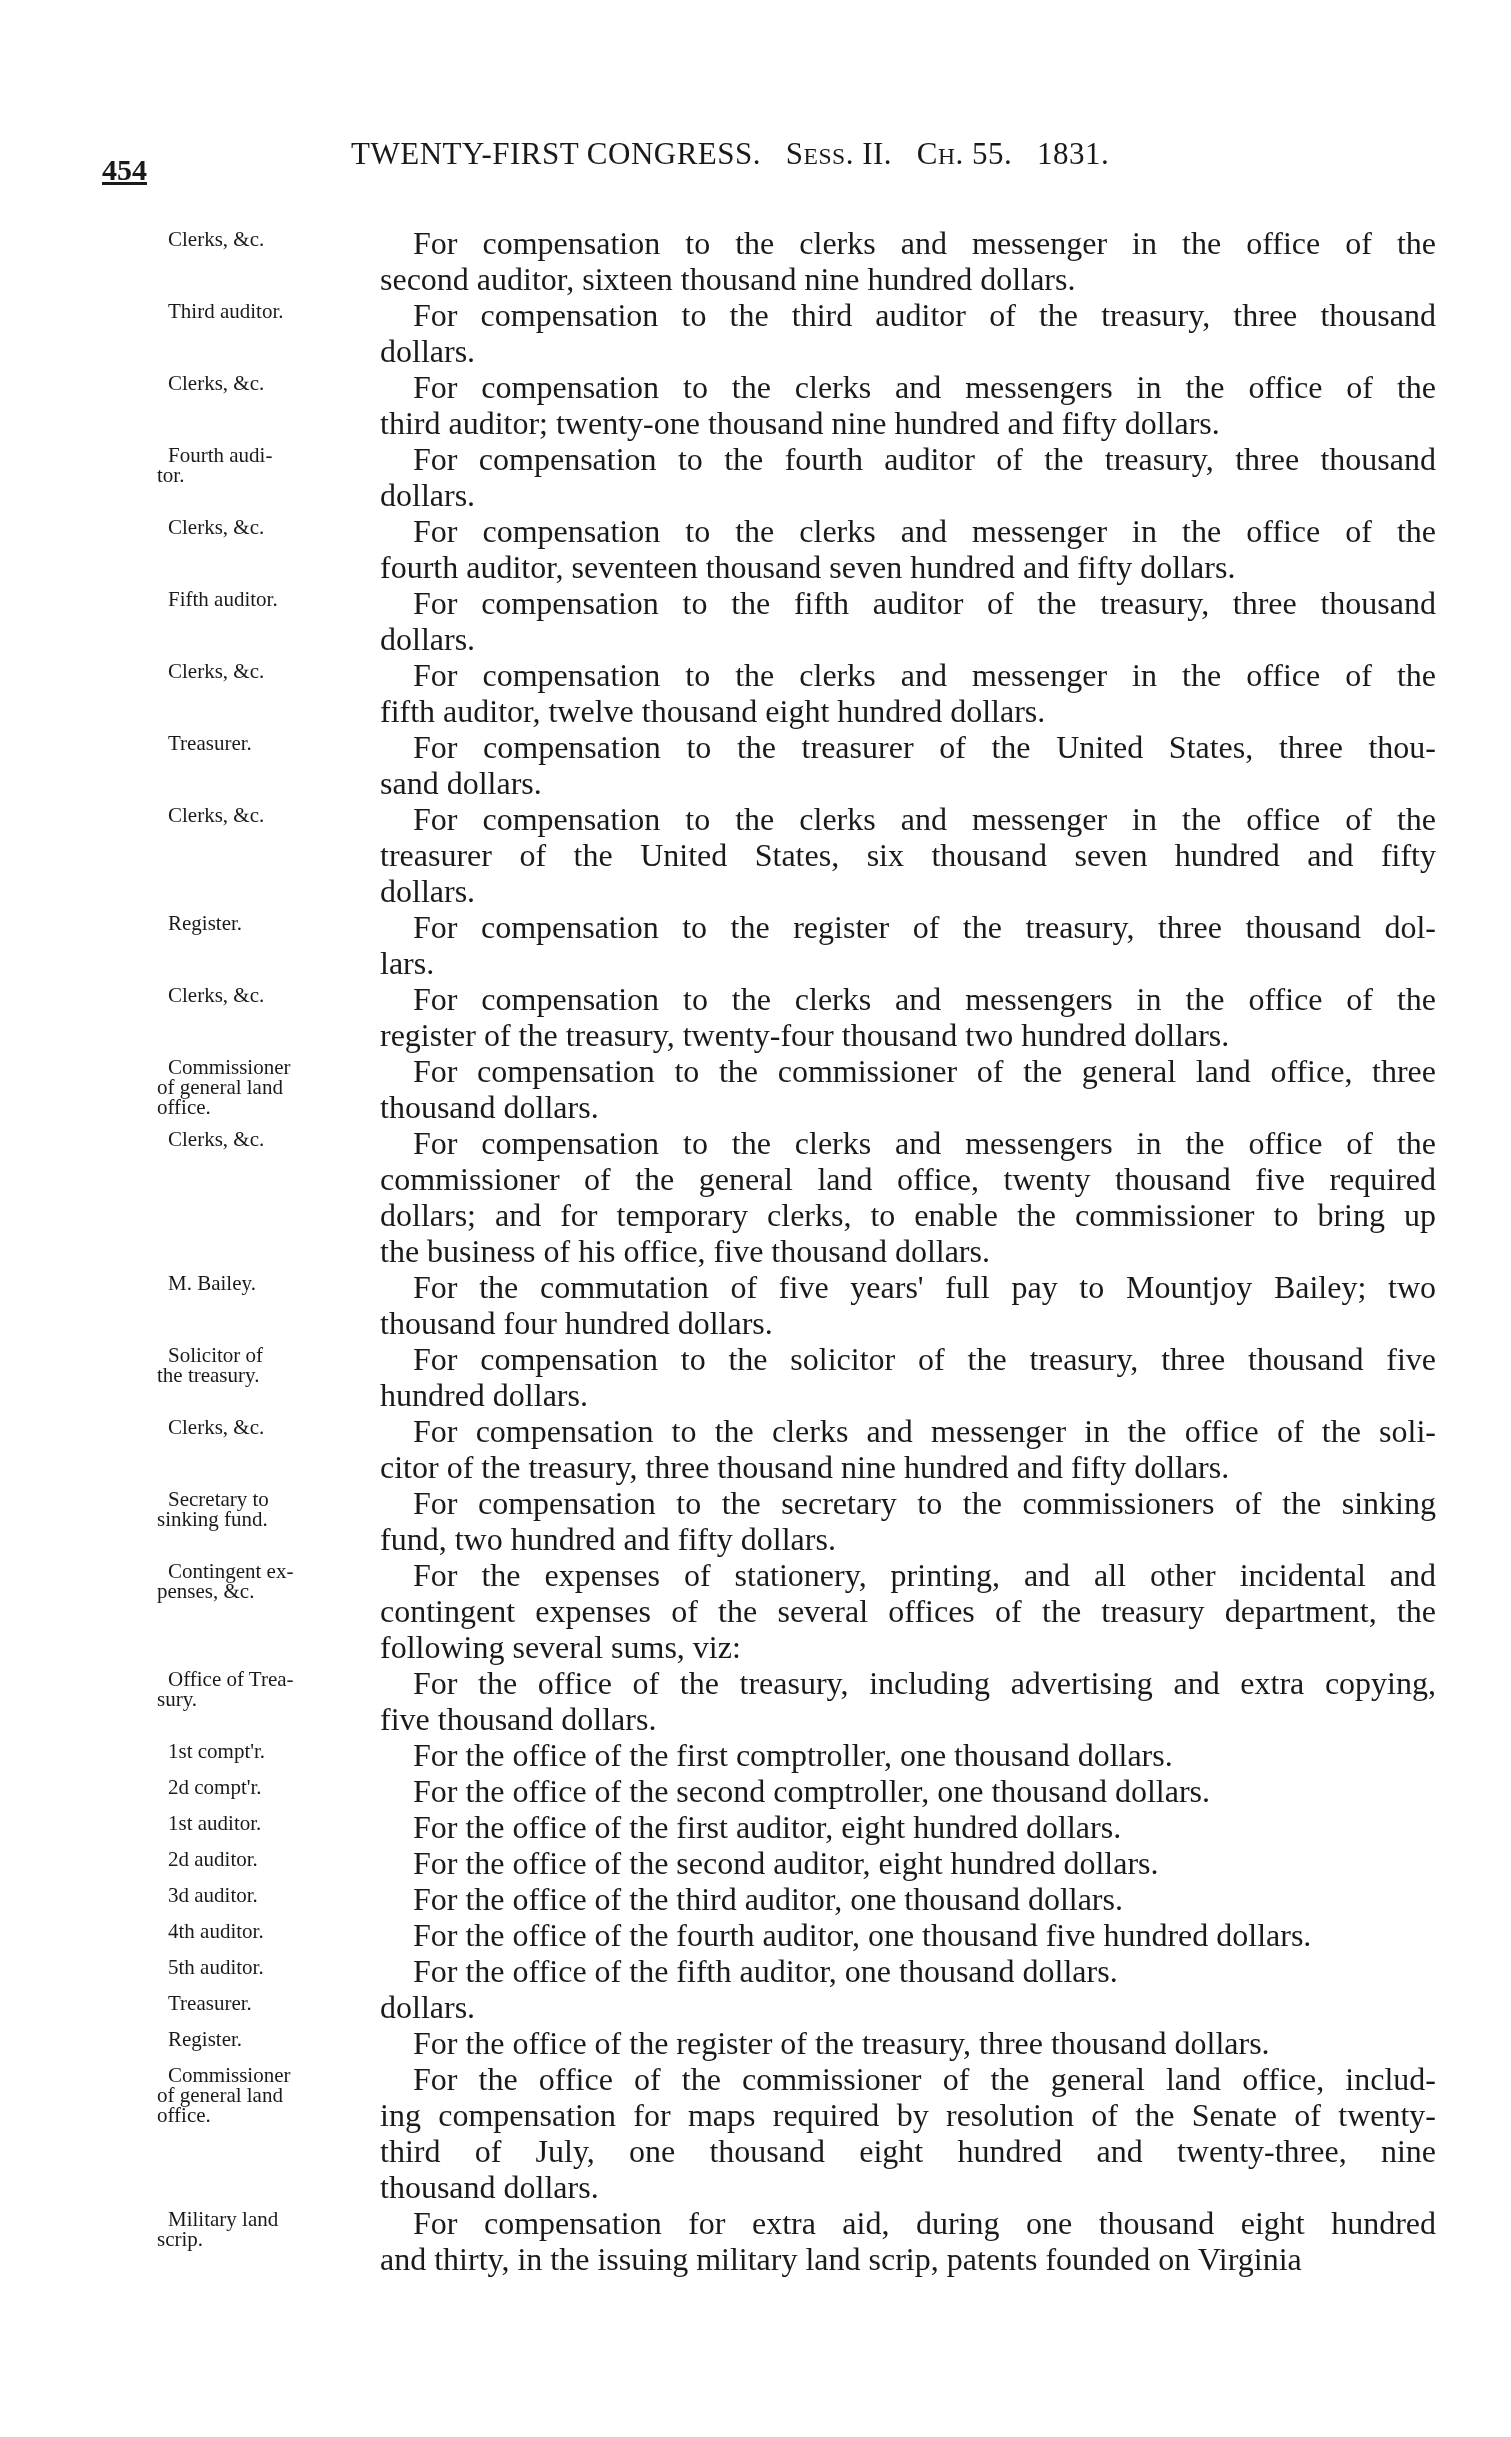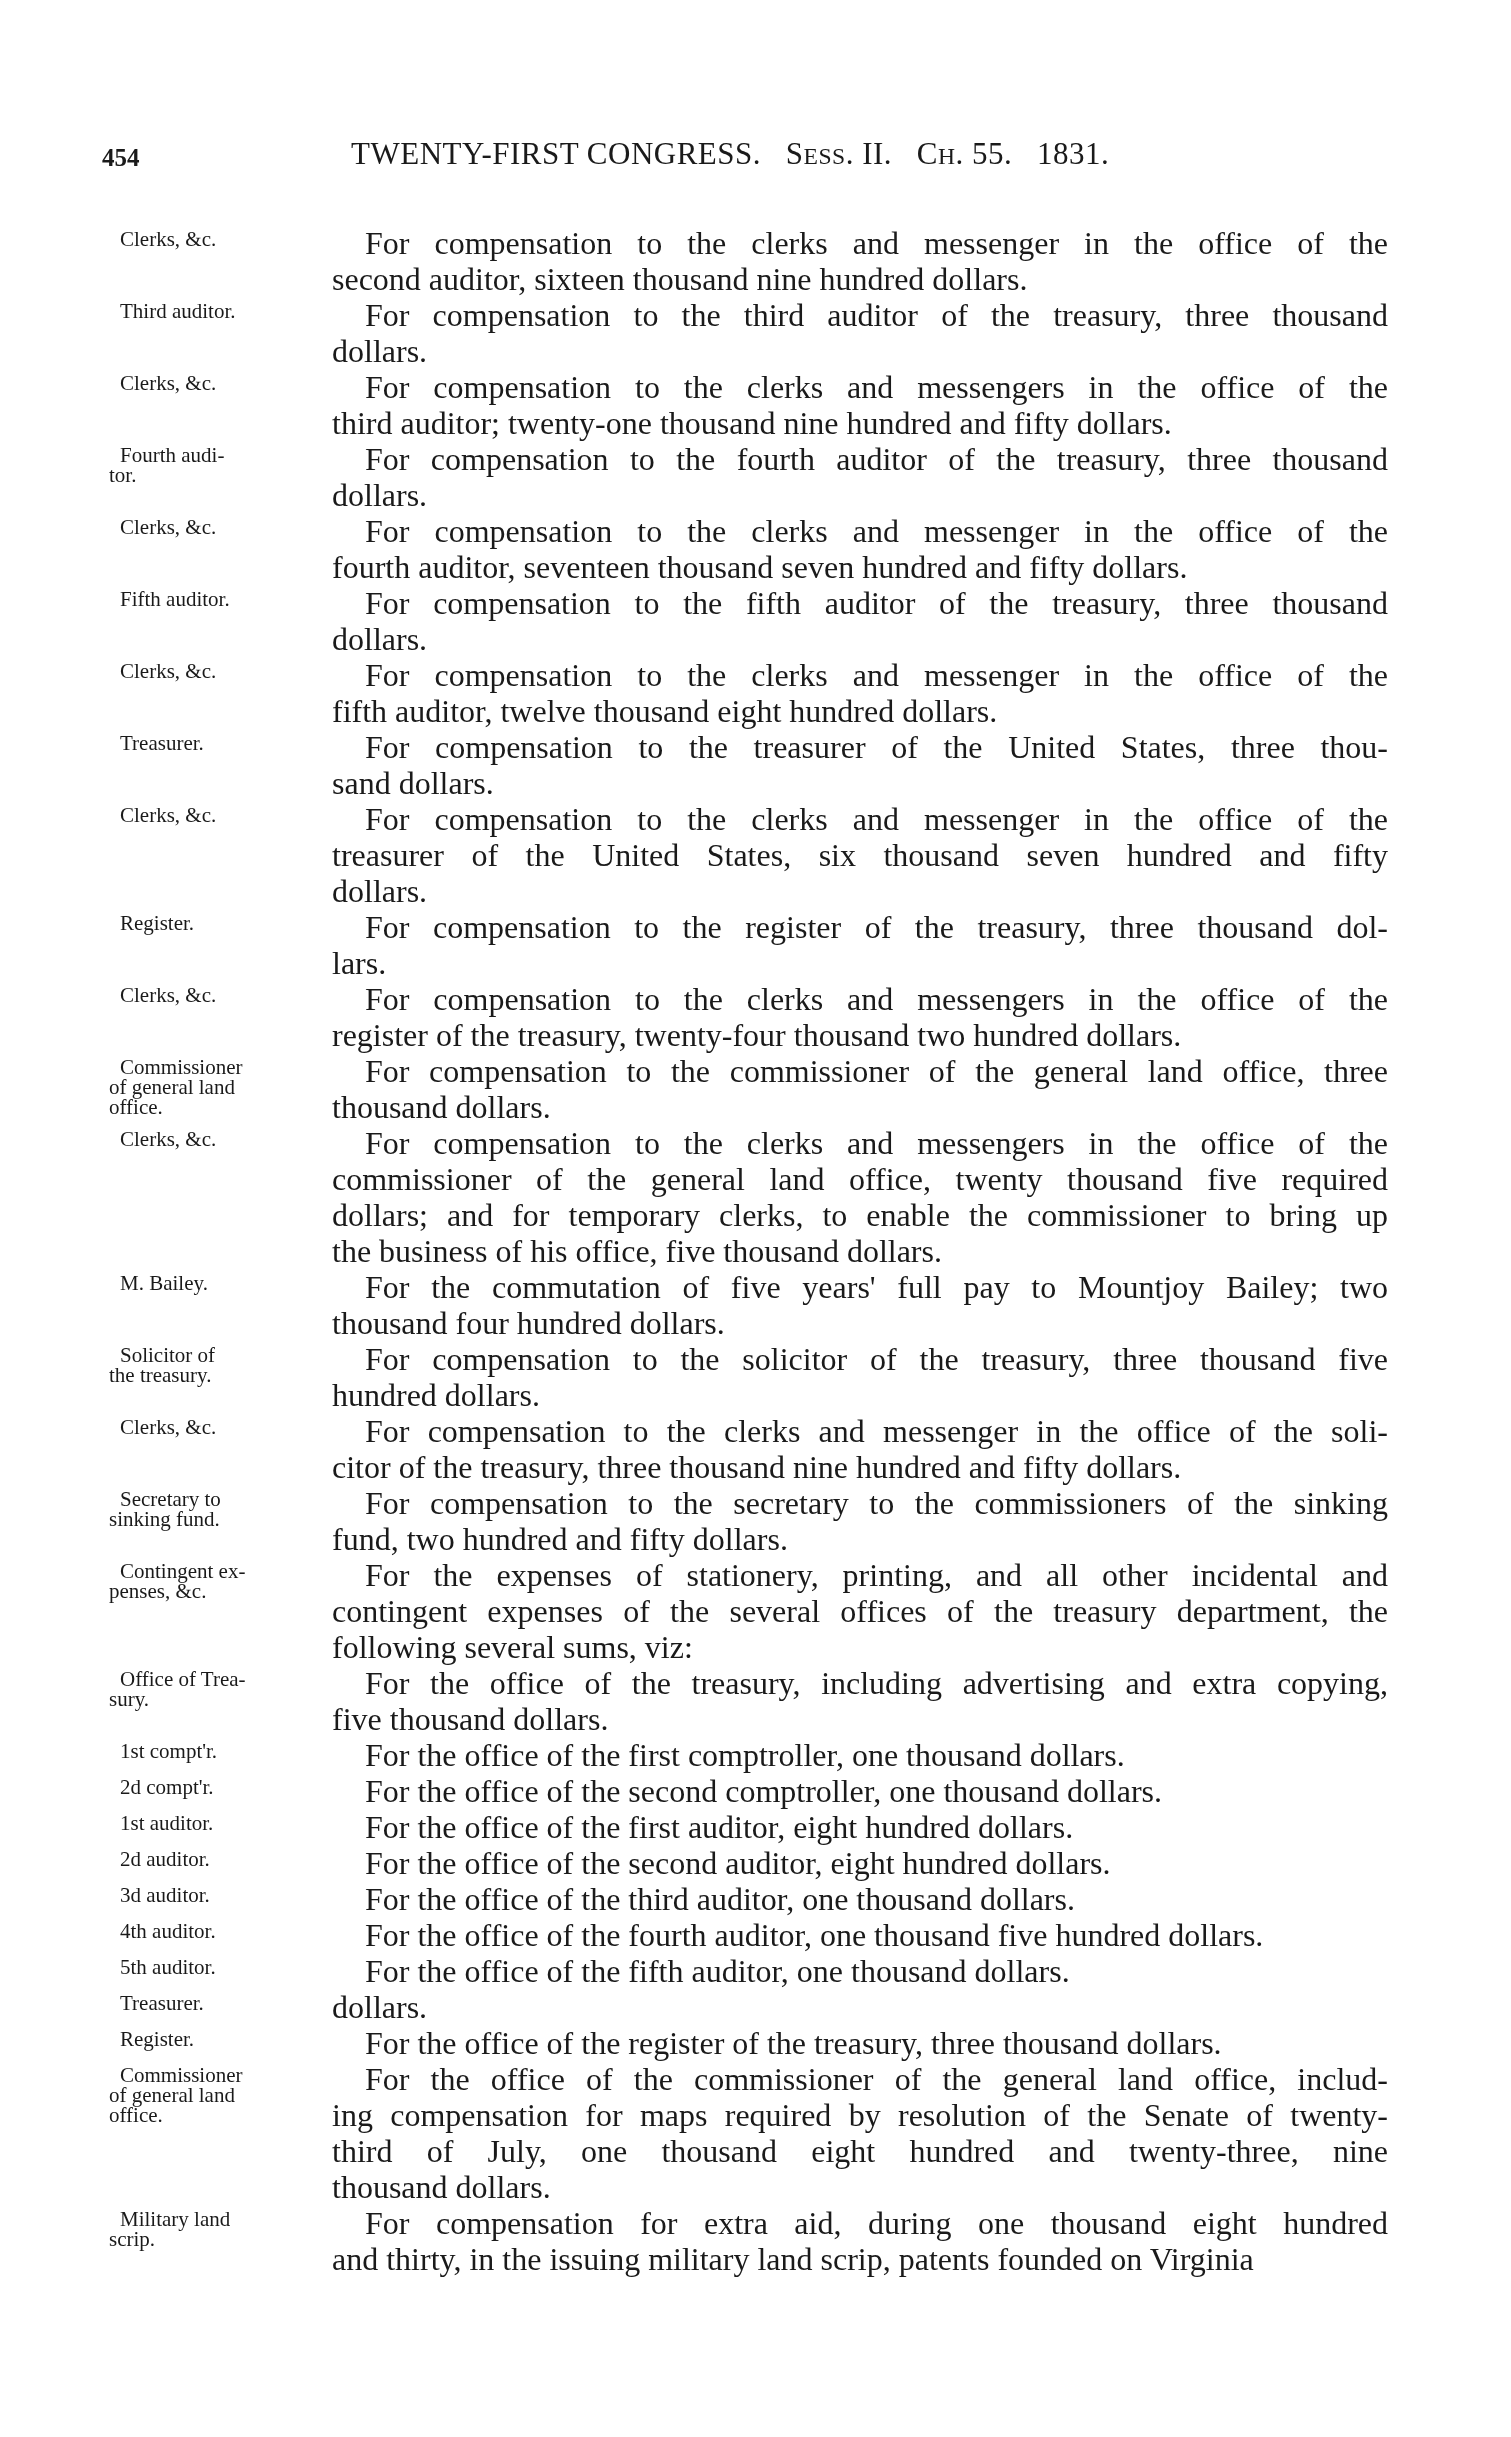--- a/index.html
+++ b/index.html
@@ -1,23 +1,23 @@
 <!DOCTYPE html>
 <html style="font-size:14.5px"><head>
 <meta charset="utf-8">
 <style>
   html, body { margin:0; padding:0; background:#ffffff; }
   body { width:1511px; height:2438px; position:relative; overflow:hidden; color:#1a1a1a;
          font-family:"Liberation Serif","DejaVu Serif",serif; }
   .header { position:absolute; top:136px; left:0; width:1511px; height:45px; }
-  .pageno { position:absolute; left:102px; top:8px; font-size:25px; font-weight:bold; }
+  .pageno { position:absolute; left:102px; top:17px; font-size:30px; font-weight:bold;text-decoration:underline; }
   .running { position:absolute; left:351px; top:0; font-size:31px; letter-spacing:0.5px; white-space:nowrap; }
   .running .sc { font-size:31px; }
   .running .sc small { font-size:23.6px; }
-  .entries { position:absolute; top:225px; left:0; width:1250px; }
+  .entries { position:absolute; top:225px; left:0; width:1250px;padding-left:48px; }
   .entry { position:relative; }
   .note { position:absolute; left:109px; width:207px; font-size:21px; line-height:20px; top:3.6px; }
   .note .nl { display:block; white-space:nowrap; }
   .note .nl.first { padding-left:11px; }
   .body { margin-left:332px; width:1056px; font-size:32px; line-height:36px; }
   .ln { display:block; white-space:nowrap; text-align:justify; text-align-last:justify; height:36px; overflow:visible; }
   .ln.first { padding-left:33px; }
   .ln.last { text-align-last:left; }
 </style>
 </head>

